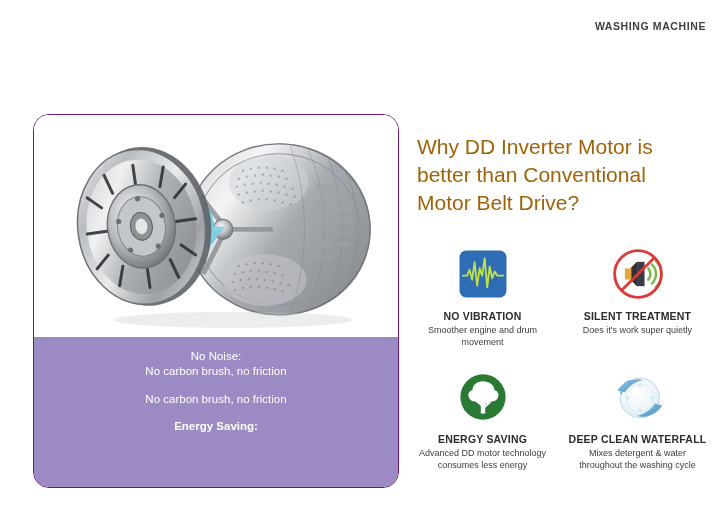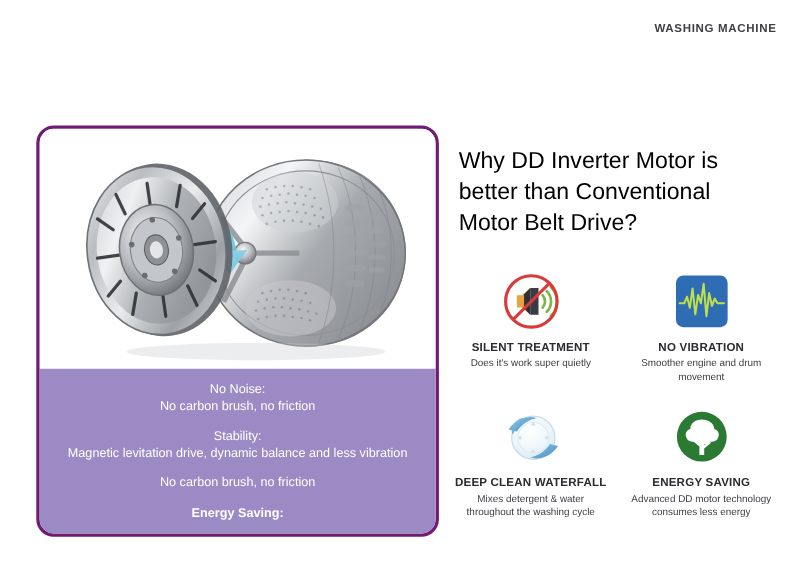--- a/index.html
+++ b/index.html
@@ -31,21 +31,21 @@
     text-align: right;
   }
 
   
   .card {
     position: absolute;
     left: 33px;
     top: 114px;
     width: 366px;
     height: 374px;
-    border: 3px solid #701a75;
+    border: 1px solid #701a75;
     border-radius: 16px;
     background: #ffffff;
     overflow: hidden;
     display: flex;
     flex-direction: column;
   }
 
   .card-image {
     position: relative;
     height: 222px;
@@ -76,21 +76,21 @@
   }
 
   
   .headline {
     position: absolute;
     left: 417px;
     top: 133px;
     width: 285px;
     font-size: 21px;
     line-height: 1.33;
-    color: #000000;
+    color: #a16207;
     font-weight: normal;
   }
 
   .features {
     position: absolute;
     left: 405px;
     top: 243px;
     width: 310px;
     display: grid;
     grid-template-columns: 1fr 1fr;
@@ -334,67 +334,80 @@
         <ellipse cx="200" cy="206" rx="120" ry="8" fill="#c9ccd0" opacity="0.35"></ellipse>
       </svg>
     </div>
 
     <div class="card-panel">
       <div class="panel-block">
         <div class="panel-title">No Noise:</div>
         <div class="panel-desc">No carbon brush, no friction</div>
       </div>
       <div class="panel-block">
-        <div class="panel-title">Stability:</div>
-        <div class="panel-desc">Magnetic levitation drive, dynamic balance and less vibration</div>
-      </div>
-      <div class="panel-block">
         <div class="panel-desc">No carbon brush, no friction</div>
       </div>
       <div class="panel-block">
         <div class="panel-title">Energy Saving:</div>
       </div>
     </div>
   </div>
 
   <h1 class="headline">Why DD Inverter Motor is better than Conventional Motor Belt Drive?</h1>
 
   <div class="features">
-
-    <div class="feature">
-      <div class="feature-icon">
-        <svg viewBox="0 0 62 62" width="58" height="58">
-
-          <path d="M17 25 L22 25 L30 18 L30 44 L22 37 L17 37 Z" fill="#e8a33d"></path>
-          <path d="M30 18 L38 18 L38 44 L30 44 Z" fill="#3b3b45"></path>
-          <path d="M30 18 L30 44 L24 38 L24 24 Z" fill="#2f2f38"></path>
-
-          <g stroke="#7ab648" stroke-width="2.6" fill="none" stroke-linecap="round">
-            <path d="M42 25 A9 9 0 0 1 42 37"></path>
-            <path d="M46 21 A14 14 0 0 1 46 41"></path>
-            <path d="M50 17 A19 19 0 0 1 50 45"></path>
-          </g>
-
-          <circle cx="31" cy="31" r="25" fill="none" stroke="#d93a3a" stroke-width="3"></circle>
-          <line x1="13" y1="49" x2="49" y2="13" stroke="#d93a3a" stroke-width="3"></line>
-        </svg>
-      </div>
-      <div class="feature-title">SILENT TREATMENT</div>
-      <div class="feature-desc">Does it's work super quietly</div>
-    </div>
 
     <div class="feature">
       <div class="feature-icon">
         <svg viewBox="0 0 62 62" width="52" height="52">
           <rect x="3" y="3" width="56" height="56" rx="8" fill="#2e6db4"></rect>
           <polyline points="7,33 12,33 15,26 18,38 21,17 24,45 27,24 30,33 33,12 36,47 39,22 42,36 45,28 48,33 55,33" fill="none" stroke="#bfe04a" stroke-width="2.2" stroke-linejoin="round" stroke-linecap="round"></polyline>
         </svg>
       </div>
       <div class="feature-title">NO VIBRATION</div>
       <div class="feature-desc">Smoother engine and drum movement</div>
+    </div>
+
+    <div class="feature">
+      <div class="feature-icon">
+        <svg viewBox="0 0 62 62" width="58" height="58">
+
+          <path d="M17 25 L22 25 L30 18 L30 44 L22 37 L17 37 Z" fill="#e8a33d"></path>
+          <path d="M30 18 L38 18 L38 44 L30 44 Z" fill="#3b3b45"></path>
+          <path d="M30 18 L30 44 L24 38 L24 24 Z" fill="#2f2f38"></path>
+
+          <g stroke="#7ab648" stroke-width="2.6" fill="none" stroke-linecap="round">
+            <path d="M42 25 A9 9 0 0 1 42 37"></path>
+            <path d="M46 21 A14 14 0 0 1 46 41"></path>
+            <path d="M50 17 A19 19 0 0 1 50 45"></path>
+          </g>
+
+          <circle cx="31" cy="31" r="25" fill="none" stroke="#d93a3a" stroke-width="3"></circle>
+          <line x1="13" y1="49" x2="49" y2="13" stroke="#d93a3a" stroke-width="3"></line>
+        </svg>
+      </div>
+      <div class="feature-title">SILENT TREATMENT</div>
+      <div class="feature-desc">Does it's work super quietly</div>
+    </div>
+
+    <div class="feature">
+      <div class="feature-icon">
+        <svg viewBox="0 0 62 62" width="54" height="54">
+          <circle cx="31" cy="31" r="26" fill="#2b7a33"></circle>
+          <path d="M31 13 C24 13 19 17 19 23 C15 24 13 28 15 32
+                   C16 35 20 37 24 36 C27 40 36 40 39 36
+                   C43 37 47 35 48 32 C50 28 48 24 44 23
+                   C44 17 38 13 31 13 Z" fill="#ffffff"></path>
+          <rect x="28.5" y="33" width="5" height="17" fill="#ffffff"></rect>
+          <path d="M29 40 L23 35" stroke="#ffffff" stroke-width="2.6" stroke-linecap="round"></path>
+          <path d="M33 42 L39 37" stroke="#ffffff" stroke-width="2.6" stroke-linecap="round"></path>
+        </svg>
+      </div>
+      <div class="feature-title">ENERGY SAVING</div>
+      <div class="feature-desc">Advanced DD motor technology consumes less energy</div>
     </div>
 
     <div class="feature">
       <div class="feature-icon">
         <svg viewBox="0 0 62 62" width="58" height="58">
           <defs>
             <radialGradient id="drumface" cx="42%" cy="35%" r="72%">
               <stop offset="0%" stop-color="#ffffff"></stop>
               <stop offset="60%" stop-color="#eef6fb"></stop>
               <stop offset="100%" stop-color="#d3e6f2"></stop>
@@ -413,31 +426,14 @@
 
           <path d="M9 24 C16 13 29 10 36 13 C30 14 22 18 17 26 Z" fill="url(#waterg)"></path>
           <path d="M29 13 C22 16 16 22 13 29 C10 23 14 16 21 13 Z" fill="url(#waterg)" opacity="0.9"></path>
           <path d="M57 40 C50 51 37 54 30 51 C36 50 44 46 49 38 Z" fill="url(#waterg)"></path>
         </svg>
       </div>
       <div class="feature-title">DEEP CLEAN WATERFALL</div>
       <div class="feature-desc">Mixes detergent &amp; water throughout the washing cycle</div>
     </div>
 
-    <div class="feature">
-      <div class="feature-icon">
-        <svg viewBox="0 0 62 62" width="54" height="54">
-          <circle cx="31" cy="31" r="26" fill="#2b7a33"></circle>
-          <path d="M31 13 C24 13 19 17 19 23 C15 24 13 28 15 32
-                   C16 35 20 37 24 36 C27 40 36 40 39 36
-                   C43 37 47 35 48 32 C50 28 48 24 44 23
-                   C44 17 38 13 31 13 Z" fill="#ffffff"></path>
-          <rect x="28.5" y="33" width="5" height="17" fill="#ffffff"></rect>
-          <path d="M29 40 L23 35" stroke="#ffffff" stroke-width="2.6" stroke-linecap="round"></path>
-          <path d="M33 42 L39 37" stroke="#ffffff" stroke-width="2.6" stroke-linecap="round"></path>
-        </svg>
-      </div>
-      <div class="feature-title">ENERGY SAVING</div>
-      <div class="feature-desc">Advanced DD motor technology consumes less energy</div>
-    </div>
-
   </div>
 </div>
 
 </body></html>

